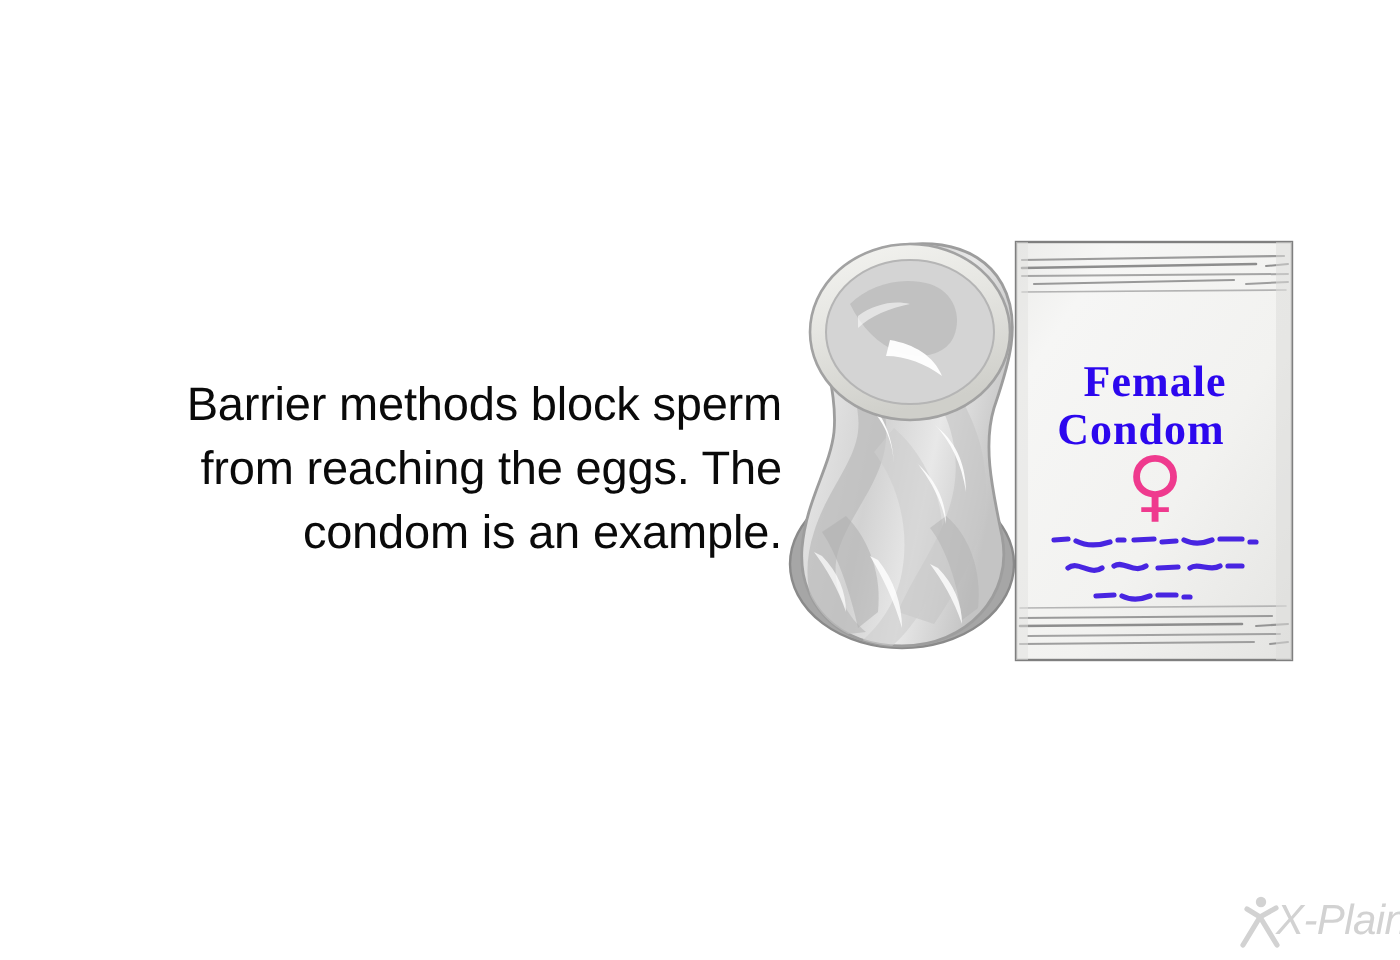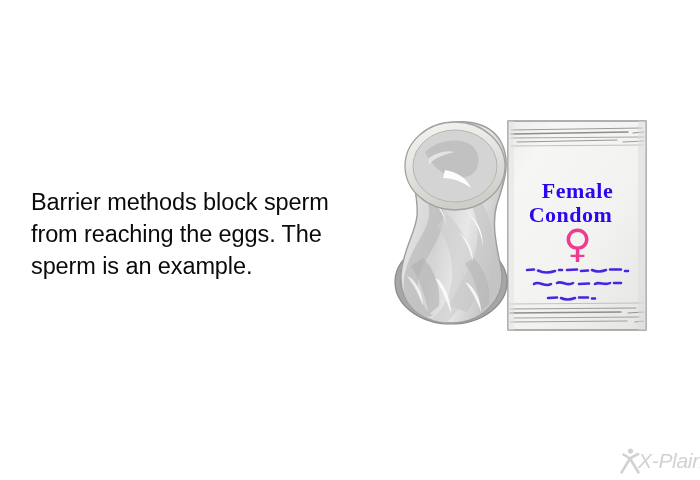--- a/index.html
+++ b/index.html
@@ -29,20 +29,21 @@
     width: 360px;
     font-family: "Liberation Sans", sans-serif;
     font-size: 23.5px;
     line-height: 32px;
     color: #0a0a0a;
     letter-spacing: -0.1px;
   }
   #caption .cap-line {
     display: block;
     white-space: nowrap;
+    text-align: right;
   }
 
   
   #illustration {
     position: absolute;
     left: 385px;
     top: 108px;
     width: 285px;
     height: 240px;
   }
@@ -120,21 +121,21 @@
   }
 </style>
 </head>
 <body>
 
 <div id="slide">
 
   <div id="caption">
     <span class="cap-line">Barrier methods block sperm</span>
     <span class="cap-line">from reaching the eggs. The</span>
-    <span class="cap-line">sperm is an example.</span>
+    <span class="cap-line">condom is an example.</span>
   </div>
 
   <div id="illustration">
     <svg width="285" height="240" viewBox="0 0 285 240" xmlns="http://www.w3.org/2000/svg">
       <defs>
         <linearGradient id="condomBody" x1="0" y1="0" x2="1" y2="0.4">
           <stop offset="0%" stop-color="#c9c9c9"></stop>
           <stop offset="22%" stop-color="#e3e3e3"></stop>
           <stop offset="48%" stop-color="#d2d2d2"></stop>
           <stop offset="72%" stop-color="#e8e8e8"></stop>

